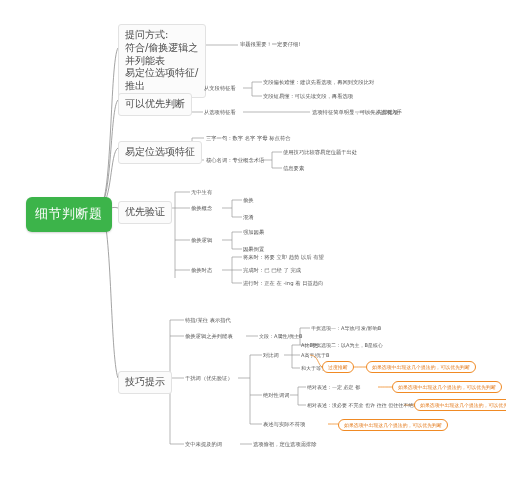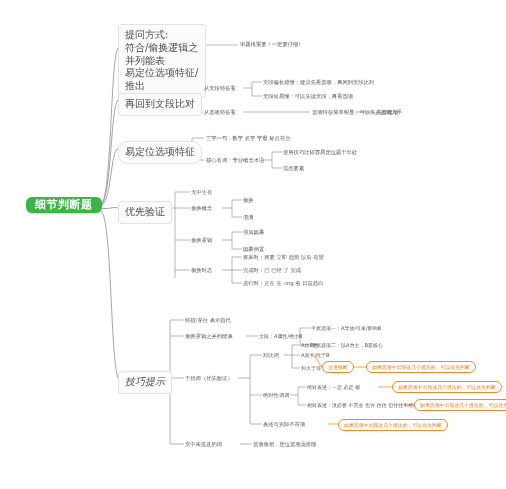--- a/index.html
+++ b/index.html
@@ -9,21 +9,21 @@
     color:#3c3c3c;
   }
   #canvas{position:absolute;inset:0;}
   svg#edges{position:absolute;left:0;top:0;width:506px;height:489px;pointer-events:none;}
 
   .node{position:absolute;box-sizing:border-box;line-height:1.28;}
 
   
   .root{
     background:#3cb44a;color:#ffffff;border-radius:6px;
-    padding:1px 9px;font-size:11px;font-weight:bold;letter-spacing:.5px;
+    padding:9px 9px;font-size:13px;font-weight:normal;letter-spacing:.5px;
     box-shadow:0 1px 2px rgba(0,0,0,.18);white-space:nowrap;
   }
   
   .l1{
     background:#fbfbfb;border:1px solid #e2e2e2;border-radius:3px;
     padding:4px 6px;font-size:10px;color:#4a4a4a;white-space:nowrap;
   }
   .l1.multi{white-space:normal;}
   .l1 .ln{display:block;}
   
@@ -140,49 +140,49 @@
 
   <div class="node root" style="left:26px;top:197px;">细节判断题</div>
 
   <div class="node l1 multi" style="left:118px;top:24px;width:88px;">
     <span class="ln">提问方式:</span>
     <span class="ln">符合/偷换逻辑之并列能表</span>
     <span class="ln">易定位选项特征/推出</span>
   </div>
   <div class="node leaf" style="left:240px;top:41px;">审题很重要！一定要仔细!</div>
 
-  <div class="node l1" style="left:118px;top:93px;">再回到文段比对</div>
+  <div class="node l1" style="left:118px;top:93px;">可以优先判断</div>
   <div class="node leaf" style="left:204px;top:85px;">从文段特征看</div>
   <div class="node leaf" style="left:204px;top:109px;">从选项特征看</div>
   <div class="node leaf" style="left:263px;top:79px;">文段偏长难懂：建议先看选项，再回到文段比对</div>
   <div class="node leaf" style="left:263px;top:93px;">文段短易懂：可以先读文段，再看选项</div>
   <div class="node leaf" style="left:312px;top:109px;">选项特征简单明显，可以先从选项入手</div>
   <div class="node leaf" style="left:377px;top:109px;">先排错项</div>
 
-  <div class="node l1" style="left:118px;top:141px;border-radius:9px;">易定位选项特征</div>
+  <div class="node l1" style="left:118px;top:141px;">易定位选项特征</div>
   <div class="node leaf" style="left:206px;top:135px;">三字一句：数字 名字 字母 标点符合</div>
   <div class="node leaf" style="left:206px;top:157px;">核心名词：专业概念术语</div>
   <div class="node leaf" style="left:283px;top:149px;">使用技巧比较容易定位题干出处</div>
   <div class="node leaf" style="left:283px;top:165px;">信息要素</div>
 
   <div class="node l1" style="left:118px;top:201px;">优先验证</div>
   <div class="node leaf" style="left:191px;top:189px;">无中生有</div>
   <div class="node leaf" style="left:191px;top:205px;">偷换概念</div>
   <div class="node leaf" style="left:191px;top:237px;">偷换逻辑</div>
   <div class="node leaf" style="left:191px;top:267px;">偷换时态</div>
 
   <div class="node leaf" style="left:243px;top:197px;">偷换</div>
   <div class="node leaf" style="left:243px;top:214px;">混淆</div>
   <div class="node leaf" style="left:243px;top:229px;">强加因果</div>
   <div class="node leaf" style="left:243px;top:246px;">因果倒置</div>
   <div class="node leaf" style="left:243px;top:254px;">将来时：将要 立即 趋势 以后 有望</div>
   <div class="node leaf" style="left:243px;top:267px;">完成时：已 已经 了 完成</div>
   <div class="node leaf" style="left:243px;top:280px;">进行时：正在 在 -ing 着 日益趋向</div>
 
-  <div class="node l1" style="left:118px;top:371px;font-style:italic;">技巧提示</div>
+  <div class="node l1" style="left:118px;top:371px;">技巧提示</div>
 
   <div class="node leaf" style="left:185px;top:317px;">特指/某往 表示指代</div>
   <div class="node leaf" style="left:185px;top:333px;">偷换逻辑之并列能表</div>
   <div class="node leaf" style="left:185px;top:375px;">干扰词（优先验证）</div>
   <div class="node leaf" style="left:185px;top:441px;">文中未提及的词</div>
 
   <div class="node leaf sm" style="left:259px;top:333px;">文段：A属性/优上B</div>
   <div class="node leaf sm" style="left:311px;top:325px;">干扰选项一：A导致/引发/影响B</div>
   <div class="node leaf sm" style="left:311px;top:342px;">干扰选项二：以A为主，B是核心</div>
 

